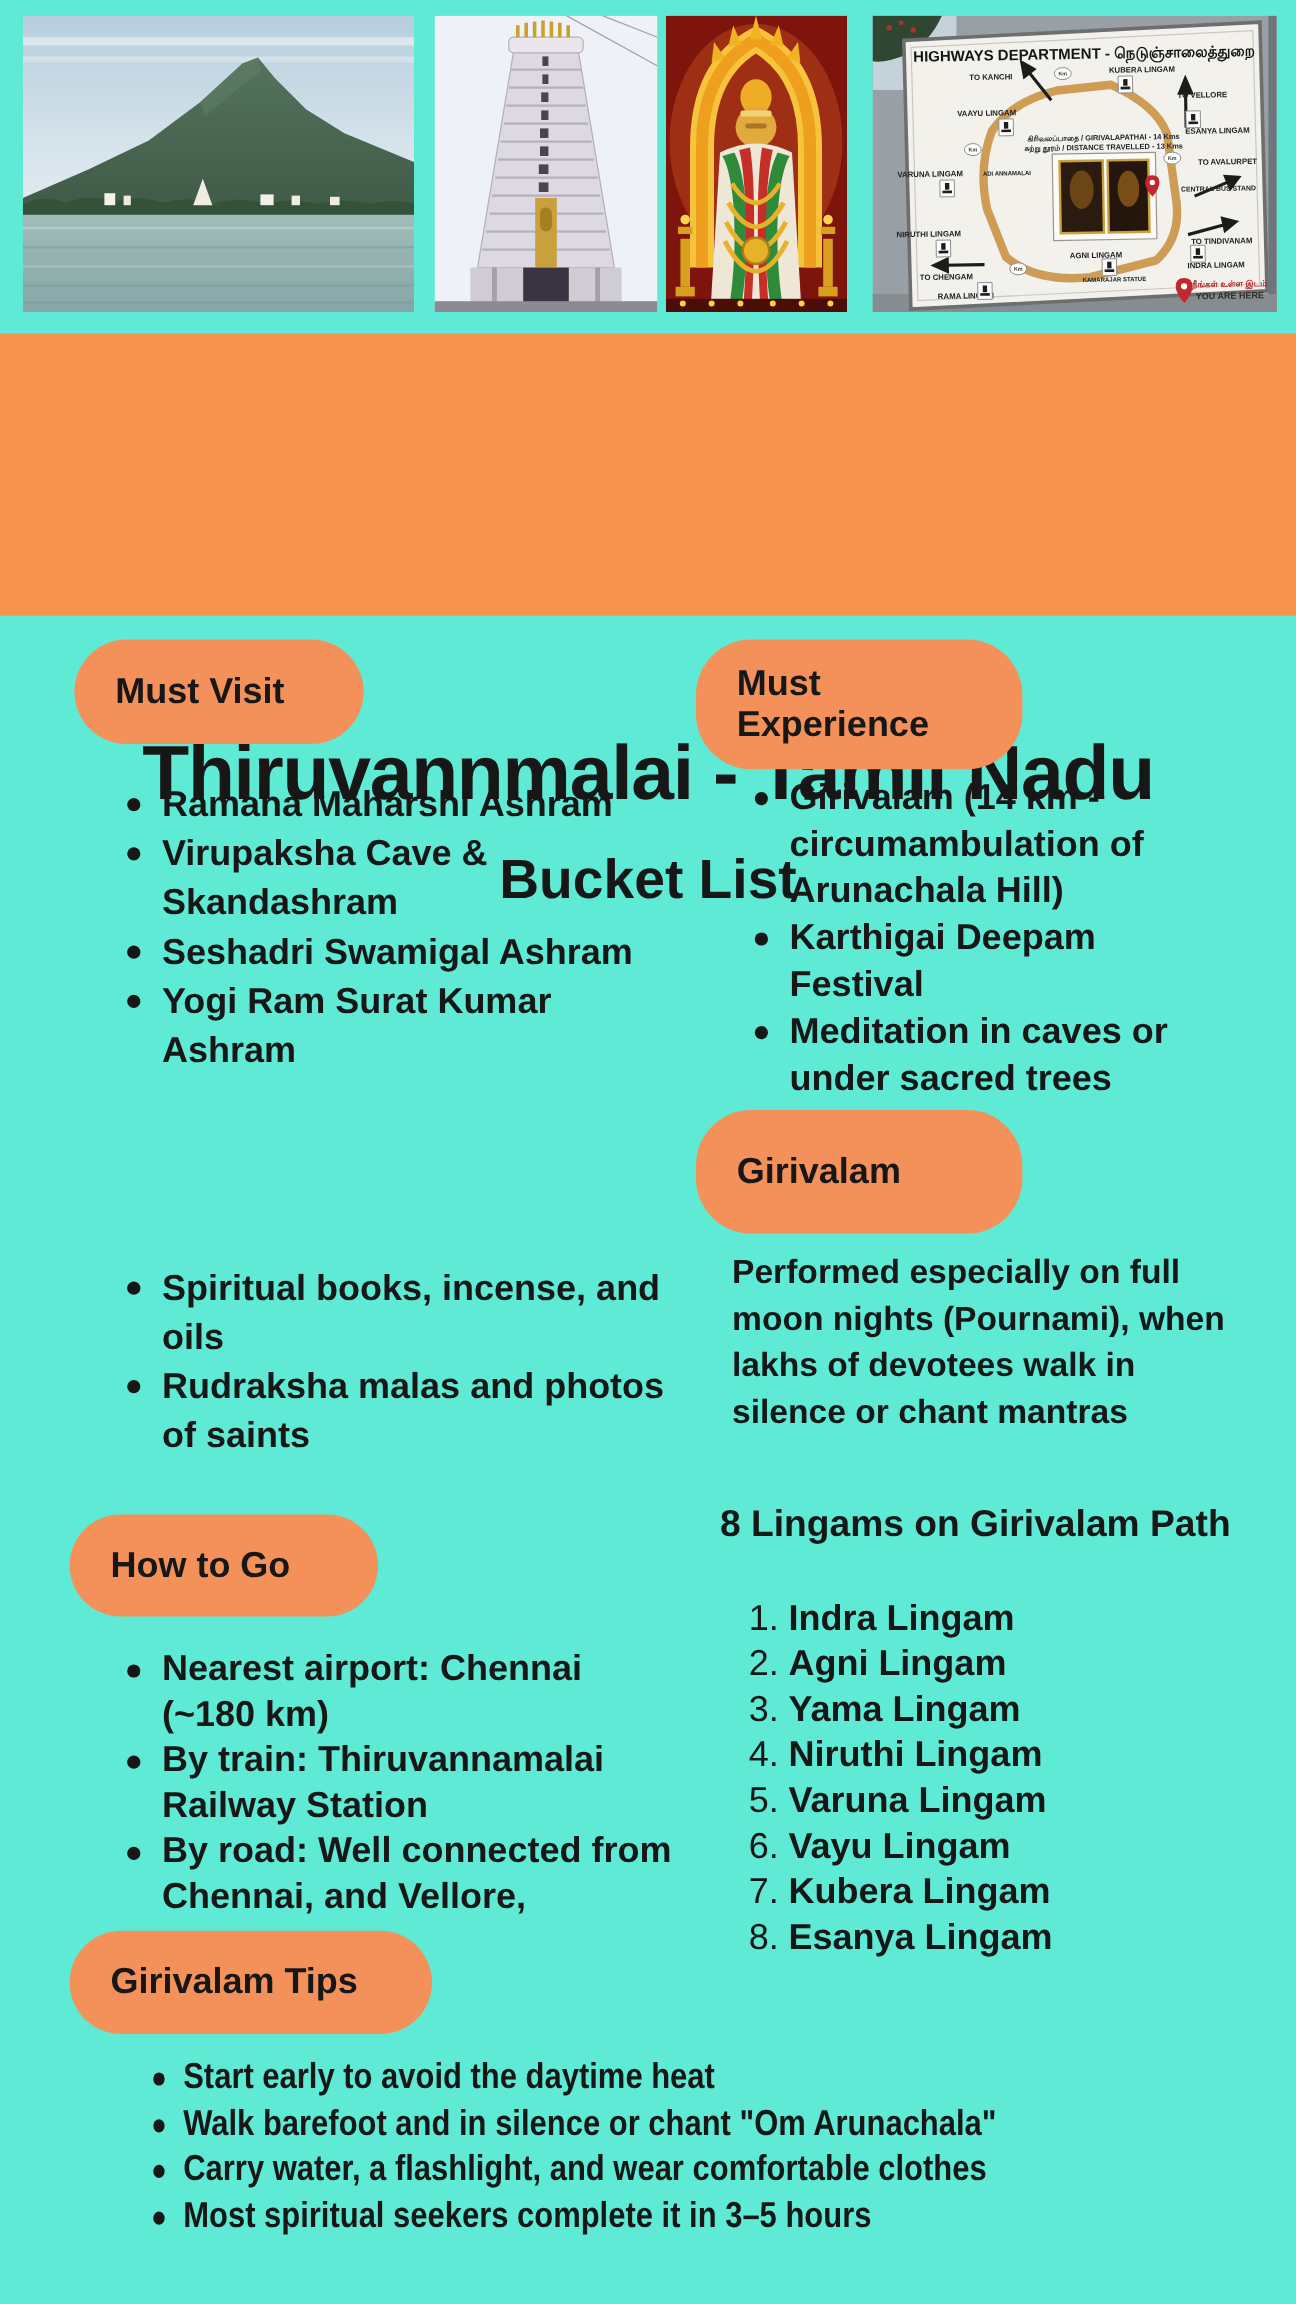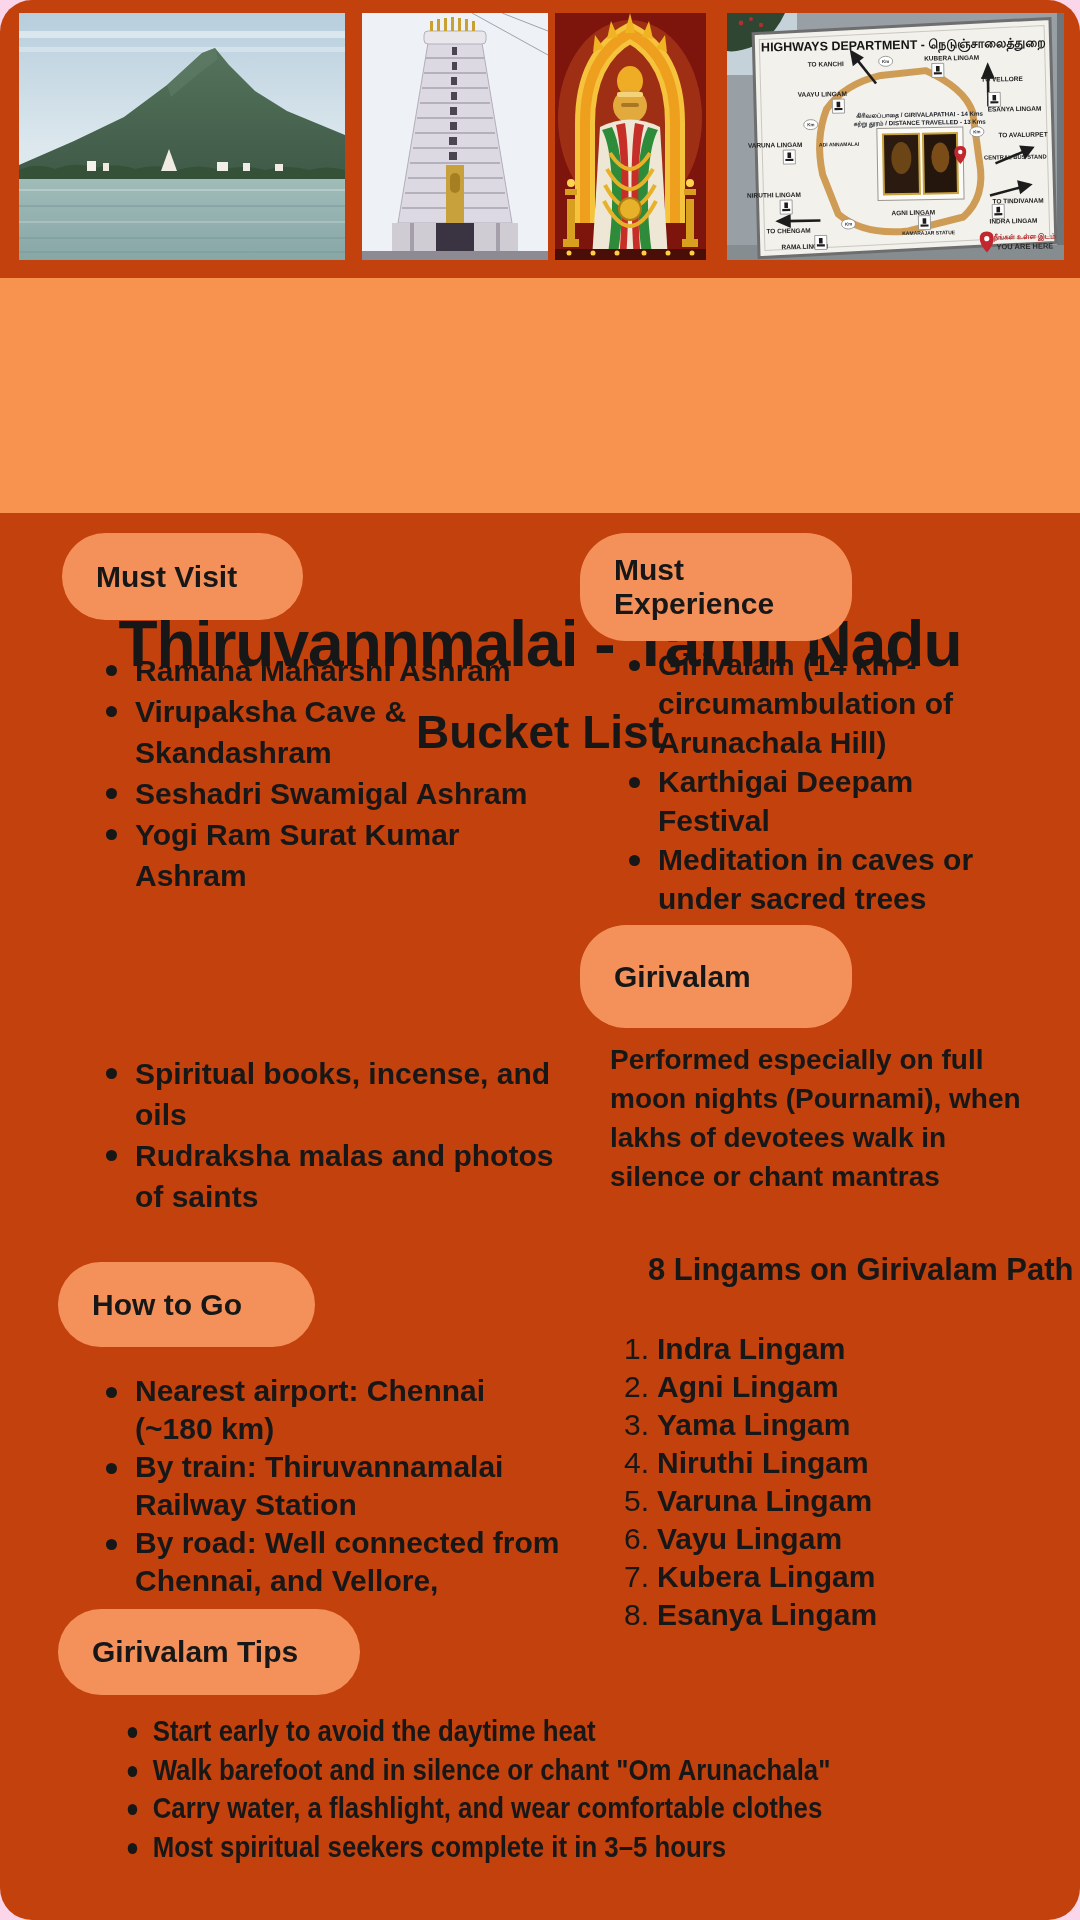--- a/index.html
+++ b/index.html
@@ -1,17 +1,17 @@
 <!DOCTYPE html>
 <html><head>
 <meta charset="utf-8">
 <style>
   html,body{margin:0;padding:0;}
   body{width:1080px;height:1920px;background:#fbd6ea;font-family:"Liberation Sans","DejaVu Sans",sans-serif;color:#171717;}
-  #canvas{position:relative;width:1080px;height:1920px;background:#c2410c;overflow:hidden;border-radius:32px;}
+  #canvas{position:relative;width:1080px;height:1920px;background:#5eead4;overflow:hidden;}
 
   
   .photo{position:absolute;top:13px;height:247px;overflow:hidden;}
   .photo svg{display:block;width:100%;height:100%;}
   #ph1{left:19px;width:326px;}
   #ph2{left:362px;width:186px;}
   #ph3{left:555px;width:151px;}
   #ph4{left:727px;width:337px;}
 
   
@@ -26,21 +26,21 @@
   ul.blist{position:absolute;margin:0;padding:0;list-style:none;font-size:30px;font-weight:700;}
   ul.blist li{position:relative;padding-left:38px;}
   ul.blist li::before{content:"";position:absolute;left:9px;top:15px;width:11px;height:11px;border-radius:50%;background:#171717;}
 
   
   ol.nlist{position:absolute;margin:0;padding:0;list-style:none;counter-reset:n;font-size:30px;font-weight:700;}
   ol.nlist li{counter-increment:n;position:relative;padding-left:42px;}
   ol.nlist li::before{content:counter(n) ".";position:absolute;left:0;top:0;width:34px;text-align:right;font-weight:400;}
 
   .para{position:absolute;font-size:28px;font-weight:700;}
-  .subhead{position:absolute;font-size:31px;font-weight:700;margin-left:48px;}
+  .subhead{position:absolute;font-size:31px;font-weight:700;}
 
   
   .tips-wrap{position:absolute;left:120px;top:1712px;width:1200px;transform:scaleX(.86);transform-origin:left top;}
   .tips-wrap ul{position:static;}
 </style>
 </head>
 <body>
 
 <div id="canvas">
 

